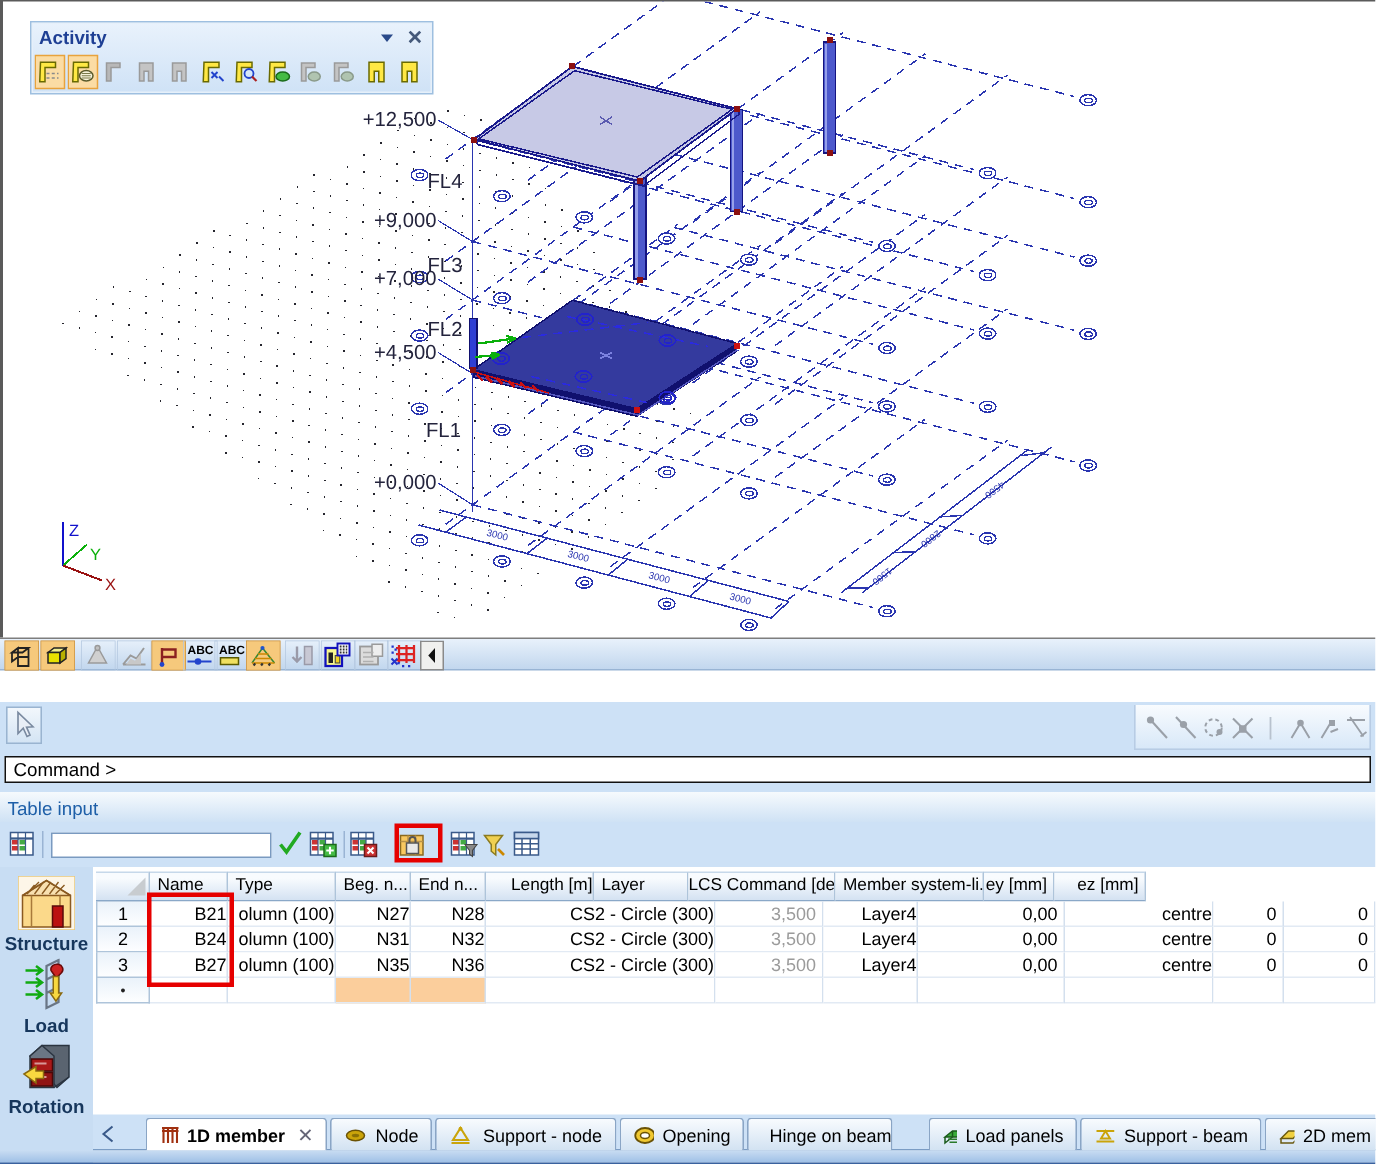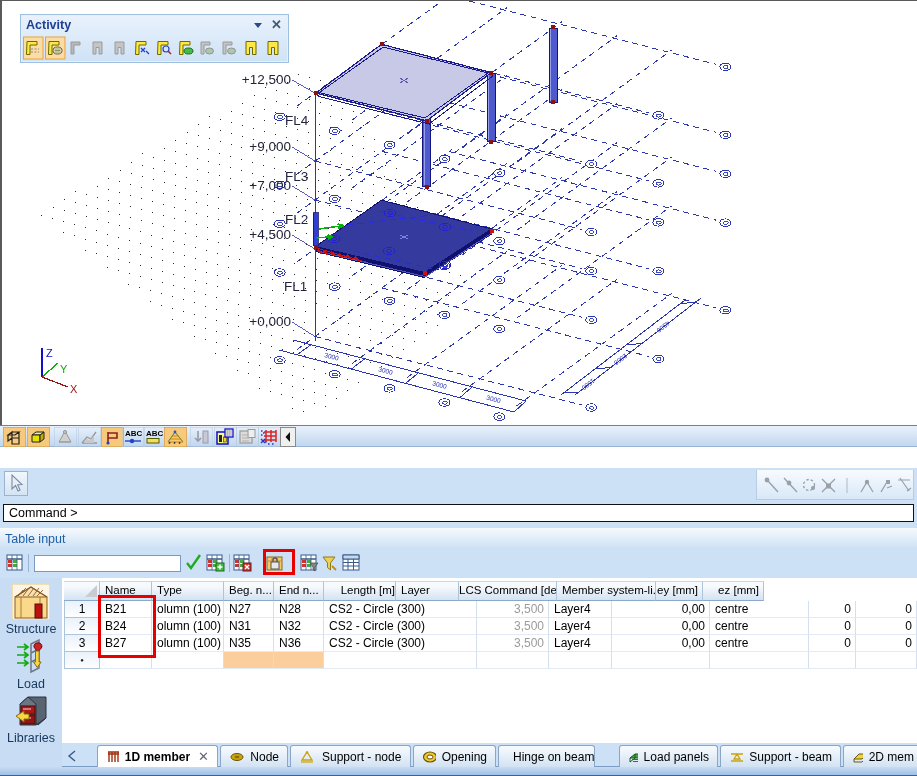--- a/index.html
+++ b/index.html
@@ -24,28 +24,28 @@
 #cmdbody { position:absolute; left:0; top:468px; width:917px; height:60px; background:#cde1f6;text-decoration:underline; }
 #curbox { position:absolute; left:4px; top:3px; width:24px; height:25px; background:linear-gradient(#f2f7fc,#d4e4f4); border:1px solid #9ab4d0; }
 #snapbar { position:absolute; right:3px; top:2px; width:158px; height:30px; background:linear-gradient(#f8fbfe,#d8e8f8); border:1px solid #b8cce4; border-top:none; }
 #cmdinput { position:absolute; left:3px; top:36px; width:911px; height:18px; background:#fff; border:1.5px solid #111; }
 #cmdinput span { position:absolute; left:5px; top:1px; font-size:12.5px; color:#000; }
 
 #tihdr { position:absolute; left:0; top:528px; width:917px; height:20px; background:linear-gradient(#f6fafd,#cfe2f5); }
 #tihdr span { position:absolute; left:5px; top:4px; font-size:12.5px; color:#1e5fa8;text-align:center; }
 #titoolbar { position:absolute; left:0; top:548px; width:917px; height:30px; background:#cde1f6; }
 #tmain { position:absolute; left:0; top:578px; width:917px; height:165px; background:#fff; }
-#sidebar { position:absolute; left:0; top:578px; width:62px; height:198px; background:#c8ddf3; }
+#sidebar { position:absolute; left:0; top:578px; width:62px; height:198px; background:#c8ddf3;font-weight:bold; }
 #sidebar .lbl { position:absolute; width:62px; text-align:center; font-size:12.5px; color:#16365c; }
 
 #tbl { position:absolute; left:64px; top:3px; }
 .hrow { display:flex; height:20px; }
 .hcell { background:linear-gradient(#f8fbfe 20%,#d4e2f2); border-right:1px solid #aec4da; border-bottom:1px solid #8aa8c8; border-top:1px solid #c6d8ea; font-size:11.5px; color:#000; padding:2px 0 0 5px; overflow:hidden; white-space:nowrap; }
 .drow { display:flex; height:17px; }
-.dcell { background:#fff; border-right:1px solid #d4e0ee; border-bottom:1px solid #e2eaf4; font-size:12px; color:#000; padding:1px 0 0 5px; overflow:hidden; white-space:nowrap; }
+.dcell { background:#fff; border-right:1px solid #d4e0ee; border-bottom:1px solid #e2eaf4; font-size:12px; color:#000; padding:1px 0 0 5px; overflow:hidden; white-space:nowrap;text-align:right; }
 .num { background:linear-gradient(#eaf2fa,#fdfeff); border-right:1px solid #aec4da; border-bottom:1px solid #aec4da; border-left:1px solid #aec4da; text-align:center; padding-left:0; }
 .r { text-align:right; padding-right:4px; padding-left:0; }
 .gray { color:#9b9b9b; }
 .orange { background:#fbce9c; }
 
 #tabbar { position:absolute; left:62px; top:743px; width:855px; height:24px; background:#cde1f6; border-bottom:1px solid #7a9cc4; }
 .tab { position:absolute; top:2px; height:22px; background:linear-gradient(#f8fbfe,#d2e2f2); border:1px solid #8aa5c5; border-bottom:none; border-radius:3px 3px 0 0; font-size:12px; color:#000; display:flex; align-items:center; padding:0 8px; white-space:nowrap; }
 .tab.active { background:#fff; font-weight:bold; }
 .tab svg { margin-right:6px; }
 #bstrip { position:absolute; left:0; top:767px; width:917px; height:9px; background:linear-gradient(#c8dcf2,#9fc0e6); border-bottom:1.5px solid #39619e; }
@@ -580,21 +580,21 @@
       <div class="lbl" style="top:99px">Load</div>
       <svg width="35" height="34" style="position:absolute;left:14px;top:116px">
         <path d="M6 10 L14 3 H32 V24 L24 31 Z" fill="#5a6470" stroke="#2a3440"></path>
         <path d="M14 3 L22 10 V31 L6 31 V10 Z" fill="#6a7684" stroke="#2a3440"></path>
         <path d="M32 24 L22 31" stroke="#2a3440"></path>
         <rect x="7" y="12" width="14" height="8" fill="#aa1818" stroke="#4a0808"></rect>
         <rect x="7" y="21" width="14" height="9" fill="#901414" stroke="#4a0808"></rect>
         <path d="M9 15 h8 M9 24 h8" stroke="#d89898" stroke-width="1.4"></path>
         <path d="M2 22 l8 -5 v3 h5 v5 h-5 v3 z" fill="#f8d840" stroke="#8a6a10"></path>
       </svg>
-      <div class="lbl" style="top:153px">Libraries</div>
+      <div class="lbl" style="top:153px">Rotation</div>
     </div>
 
   <div id="tabbar">
       <svg width="10" height="12" style="position:absolute;left:5px;top:7px">
         <path d="M8 1 L2 6 L8 11" fill="none" stroke="#3a5a8a" stroke-width="1.4"></path>
       </svg>
       <div class="tab active" style="left:35px;width:121px"><svg width="17" height="14">
           <path d="M2 2 h13 M3 2 v10 m3 -10 v10 m3 -10 v10 m3 -10 v10 M2 4 h13" stroke="#a03010" stroke-width="1.4" fill="none"></path>
         </svg>1D member<span style="margin-left:8px;color:#667;font-weight:normal;font-size:13px">✕</span></div>
       <div class="tab" style="left:158px;width:68px"><svg width="17" height="14">

